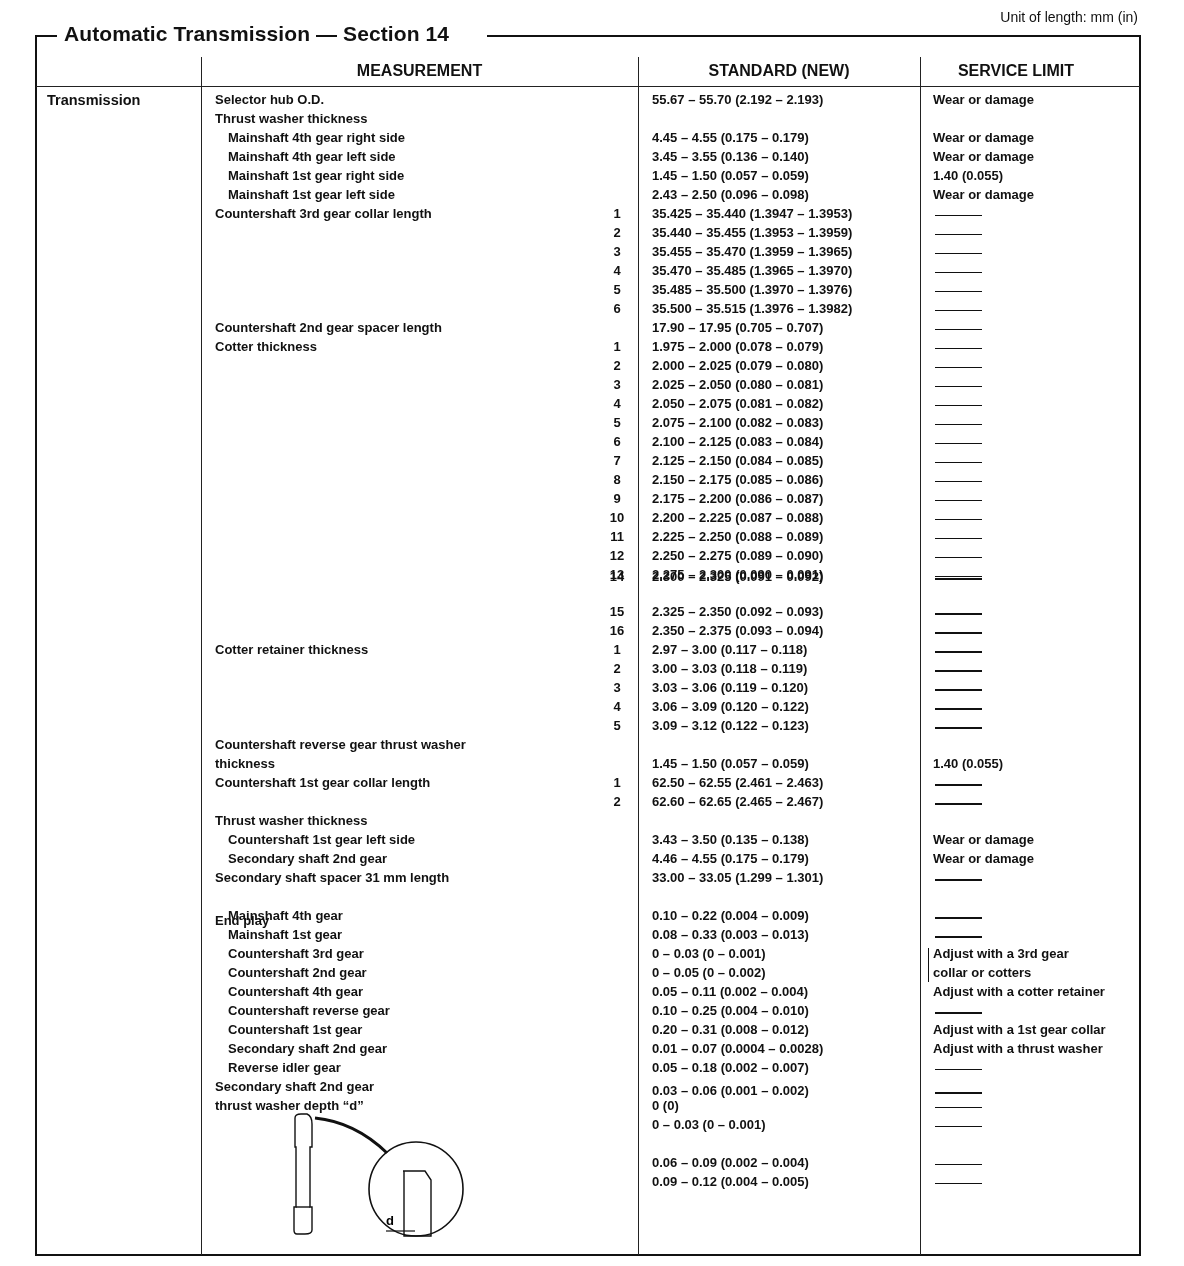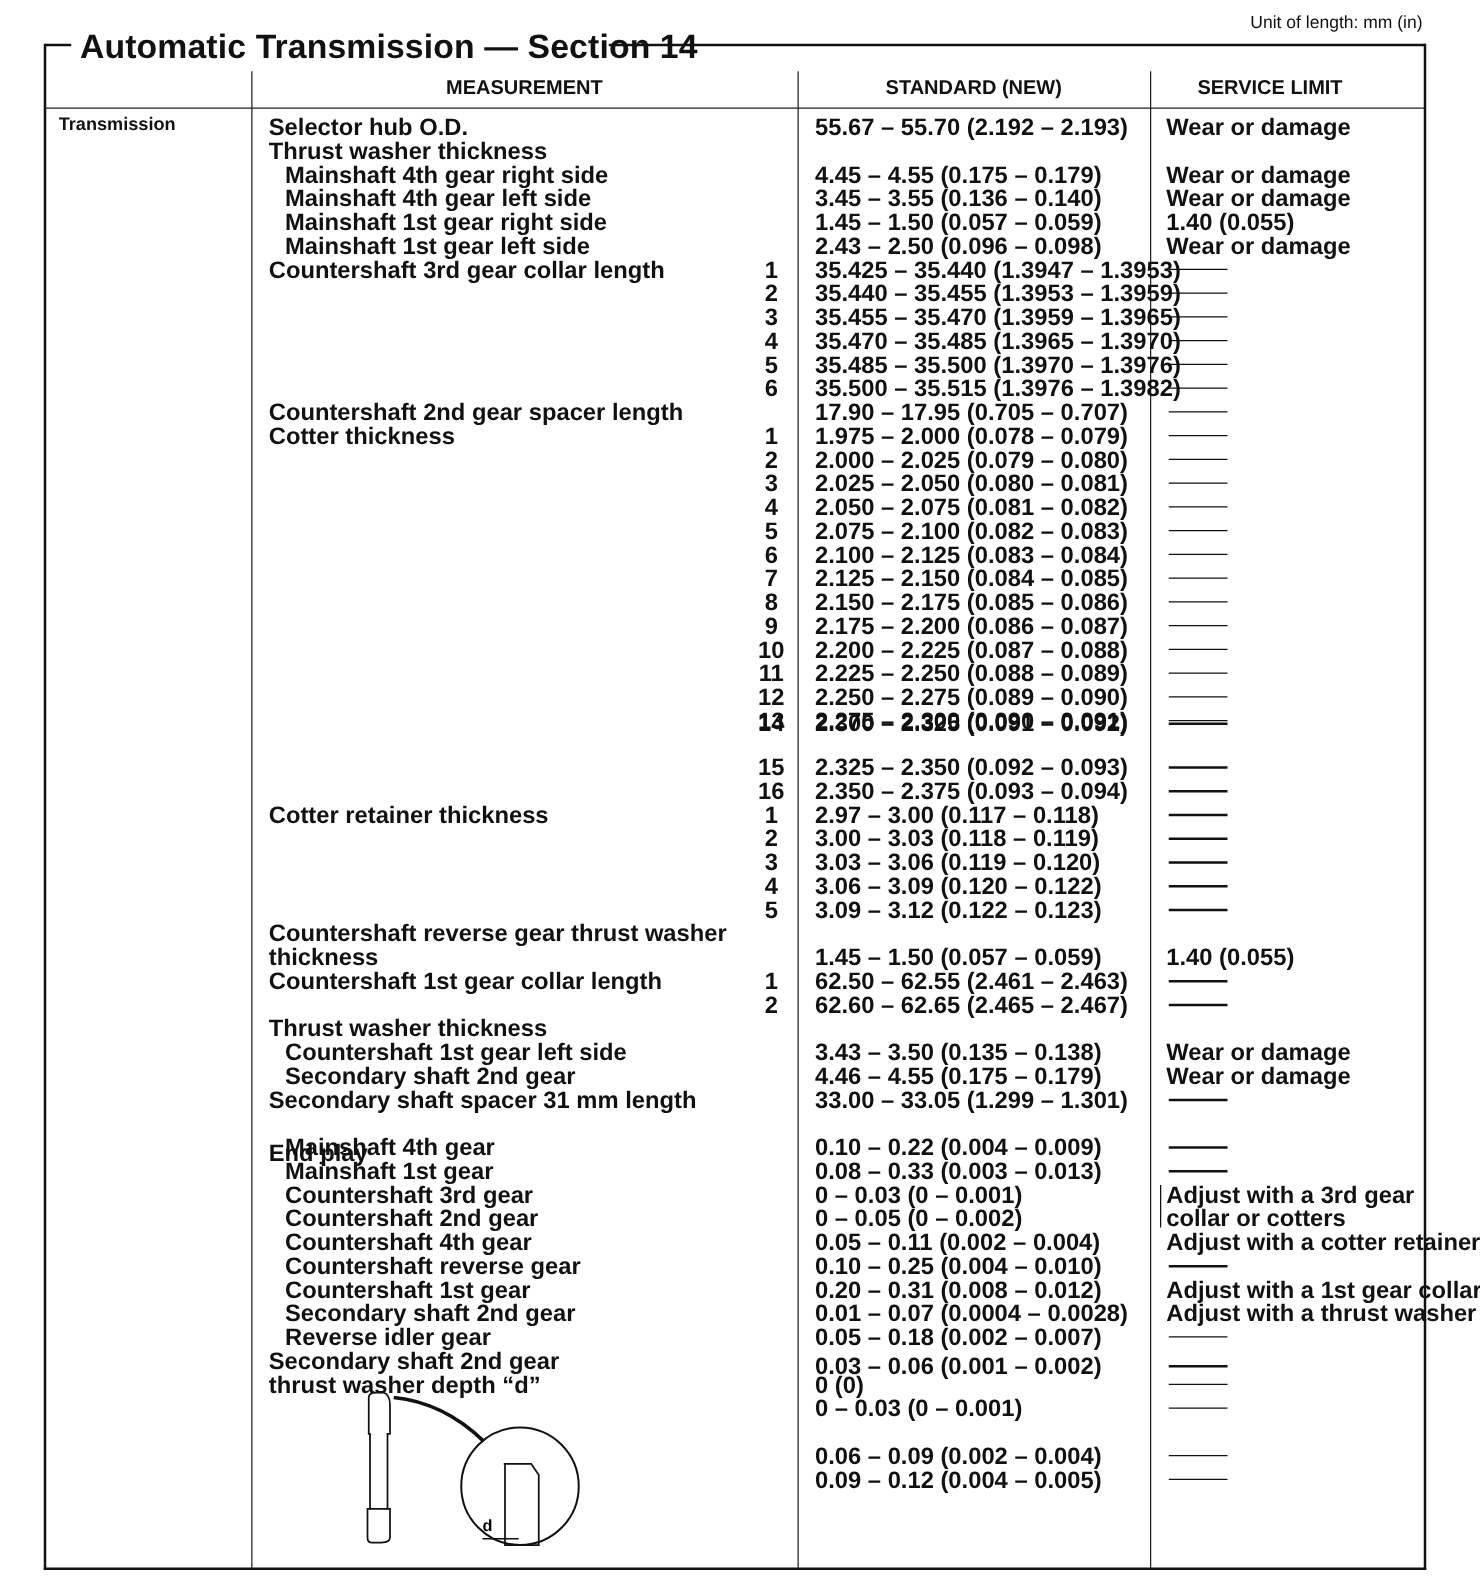--- a/index.html
+++ b/index.html
@@ -1,29 +1,29 @@
 <!DOCTYPE html>
 <html><head>
 <meta charset="utf-8">
 <style>
   html, body { margin: 0; padding: 0; background: #ffffff; }
   body { width: 1184px; height: 1266px; position: relative; overflow: hidden;
          font-family: "Liberation Sans", "DejaVu Sans", sans-serif; color: #111; }
   .unit { position: absolute; top: 9px; right: 46px; font-size: 14px; }
   .title-line-left { position: absolute; left: 36px; top: 35px; width: 21px; height: 2px; background: #111; }
-  .title { position: absolute; left: 64px; top: 22px; font-size: 27px; font-weight: bold; letter-spacing: 0.1px; }
+  .title { position: absolute; left: 64px; top: 22px; font-size: 21px; font-weight: bold; letter-spacing: 0.1px; }
   .title-line-right { position: absolute; left: 487px; right: 44px; top: 35px; height: 2px; background: #111; }
   .frame-left { position: absolute; left: 35px; top: 35px; width: 2px; height: 1221px; background: #111; }
   .frame-right { position: absolute; left: 1139px; top: 35px; width: 2px; height: 1221px; background: #111; }
   .frame-bottom { position: absolute; left: 35px; top: 1254px; width: 1106px; height: 2px; background: #111; }
   .vline { position: absolute; top: 57px; width: 1px; height: 1198px; background: #222; }
   .hline { position: absolute; left: 36px; width: 1104px; top: 86px; height: 1px; background: #222; }
   .hdr { position: absolute; top: 62px; font-size: 16px; font-weight: bold; text-align: center; }
   .section { position: absolute; left: 47px; top: 92px; font-size: 14.5px; font-weight: bold; }
-  .row { position: absolute; left: 0; width: 1184px; height: 19px; font-size: 19px; font-weight: bold; }
+  .row { position: absolute; left: 0; width: 1184px; height: 19px; font-size: 13px; font-weight: bold; }
   .row span { position: absolute; top: 0; white-space: nowrap; }
   .m { left: 215px; }
   .m.ind { left: 228px; }
   .n { left: 606px; width: 22px; text-align: center; }
   .s { left: 652px; }
   .l { left: 933px; }
   .dash { position: absolute; left: 935px; top: 9px; width: 47px; height: 1.5px; background: #111; }
   .bracket { position: absolute; left: 928px; top: 948px; width: 1px; height: 34px; background: #111; }
   .figure { position: absolute; left: 285px; top: 1112px; }
 </style>

